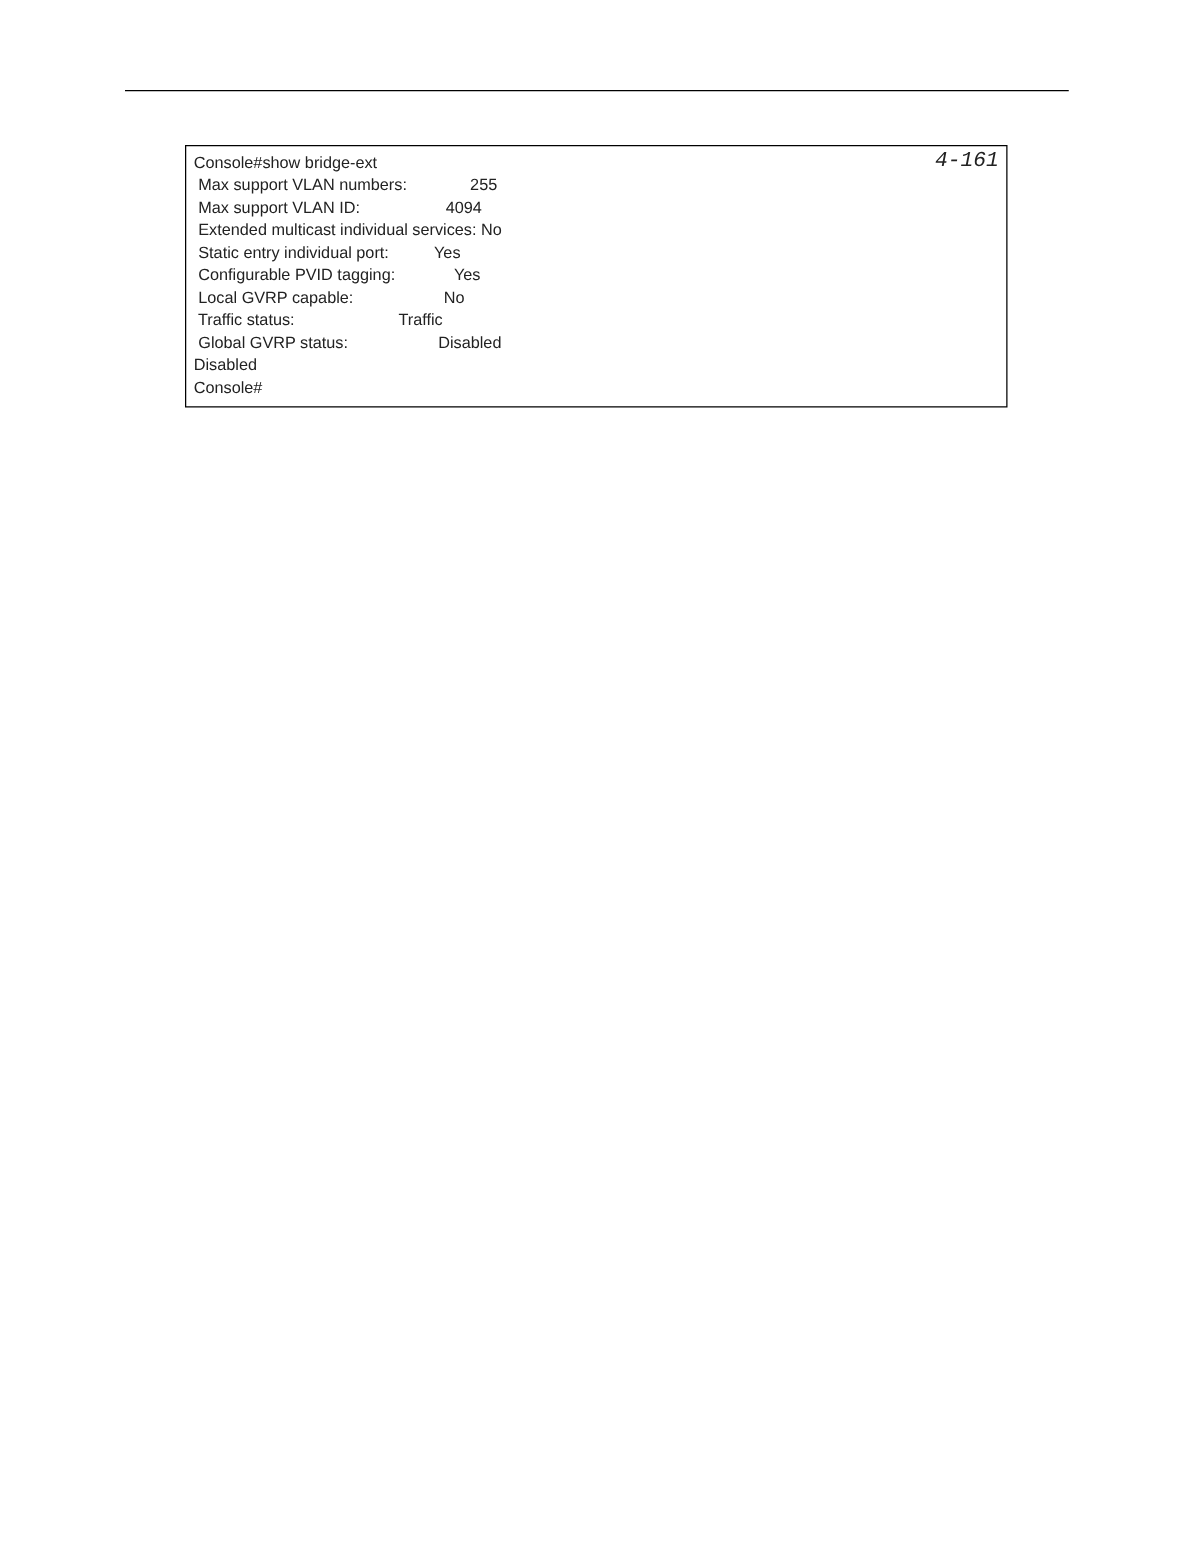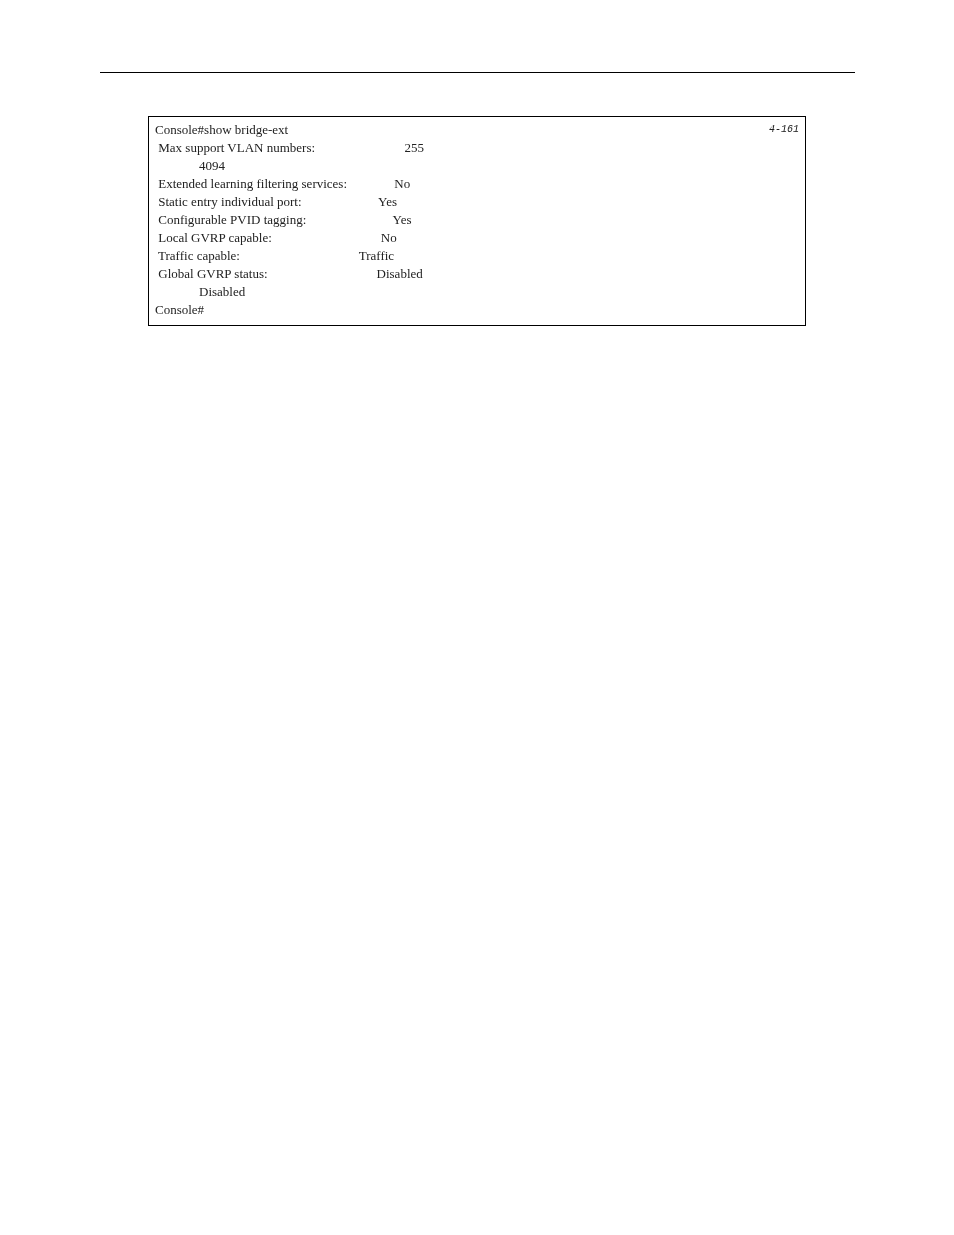--- a/index.html
+++ b/index.html
@@ -31,74 +31,74 @@
       padding: 4px 6px 6px 6px;
       font-size: 13px;
       line-height: 18px;
       color: #222;
     }
     .page-ref {
       position: absolute;
       top: 4px;
       right: 6px;
       font-style: italic;
-      font-size: 10px;
+      font-size: 17px;
       color: #222;
     }
     .console-line {
       white-space: pre;
-      font-family: Liberation Serif, serif;
+      font-family: Liberation Sans, sans-serif;
     }
     .row {
       display: flex;
     }
     .label-col {
       display: inline-block;
       white-space: pre;
     }
     .value-col {
       display: inline-block;
       white-space: pre;
-      margin-left: 44px;
     }
   </style>
 </head>
 <body>
 
 <div class="page-rule"></div>
 
 <div class="console-box">
   <div class="page-ref">4-161</div>
   <div class="console-line">Console#show bridge-ext</div>
 
   <div class="console-line row">
     <span class="label-col"> Max support VLAN numbers:              </span>
     <span class="value-col">255</span>
   </div>
   <div class="console-line row">
+    <span class="label-col"> Max support VLAN ID:                   </span>
     <span class="value-col">4094</span>
   </div>
   <div class="console-line row">
-    <span class="label-col"> Extended learning filtering services: </span>
+    <span class="label-col"> Extended multicast individual services: </span>
     <span class="value-col">No</span>
   </div>
   <div class="console-line row">
     <span class="label-col"> Static entry individual port:          </span>
     <span class="value-col">Yes</span>
   </div>
   <div class="console-line row">
     <span class="label-col"> Configurable PVID tagging:             </span>
     <span class="value-col">Yes</span>
   </div>
   <div class="console-line row">
     <span class="label-col"> Local GVRP capable:                    </span>
     <span class="value-col">No</span>
   </div>
   <div class="console-line row">
-    <span class="label-col"> Traffic capable:                       </span>
+    <span class="label-col"> Traffic status:                       </span>
     <span class="value-col">Traffic</span>
   </div>
   <div class="console-line row">
     <span class="label-col"> Global GVRP status:                    </span>
     <span class="value-col">Disabled</span>
   </div>
   <div class="console-line row">
     <span class="value-col">Disabled</span>
   </div>
 

